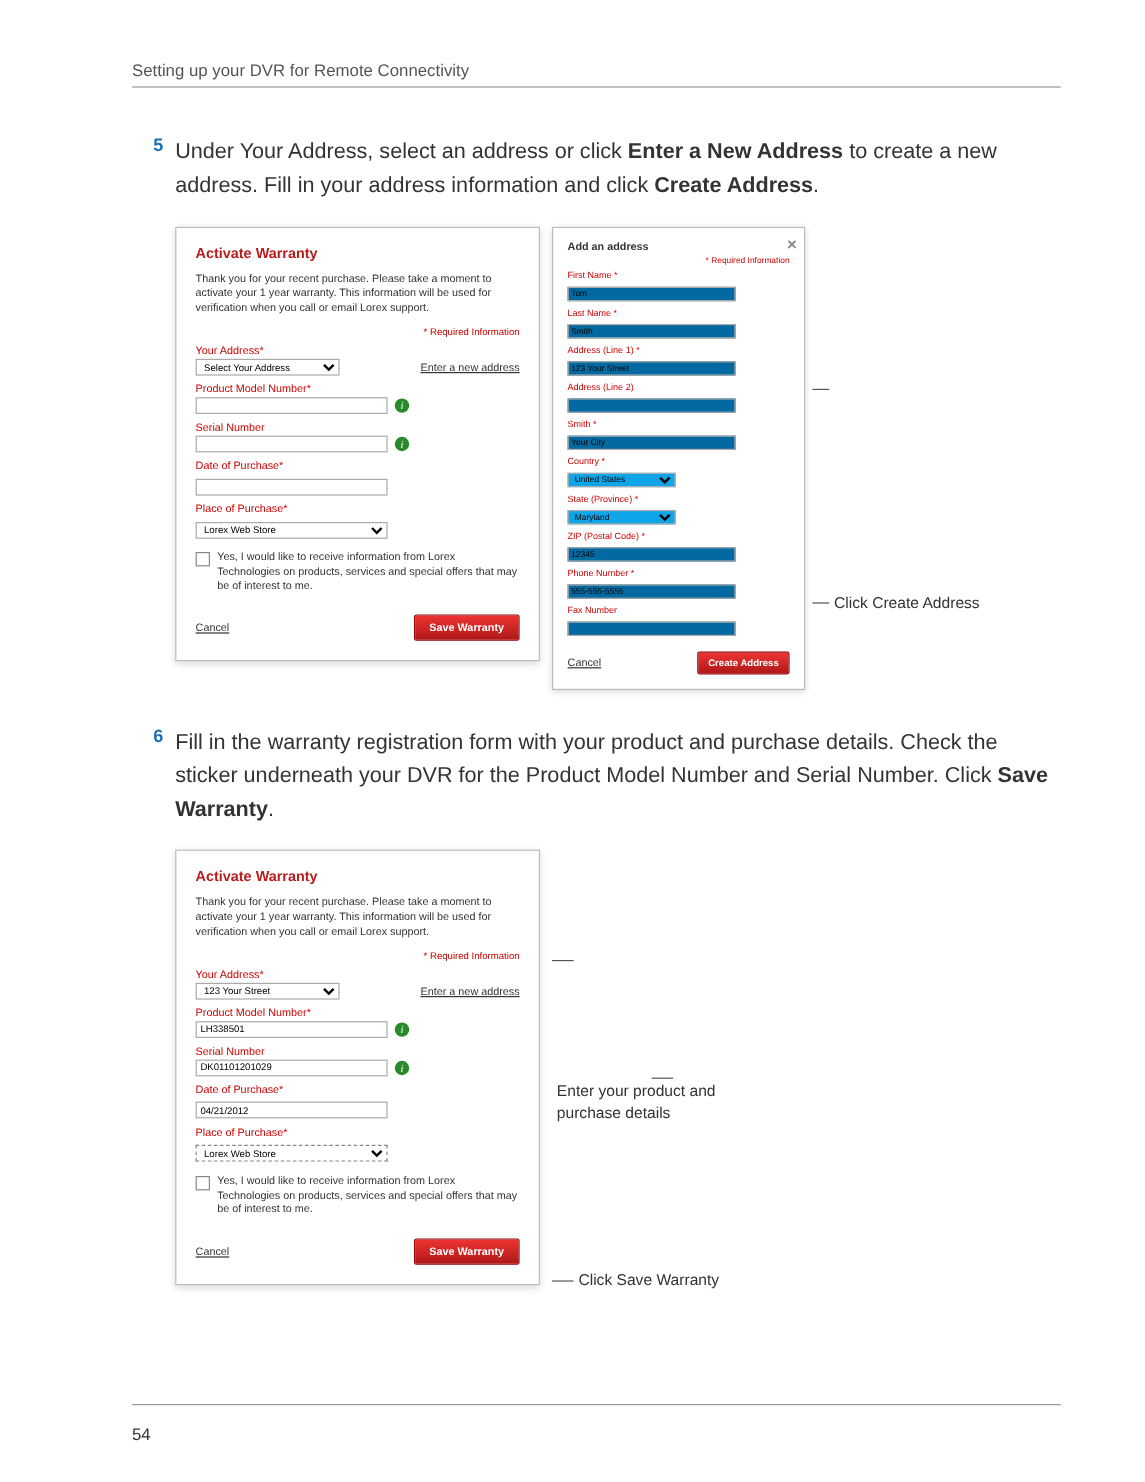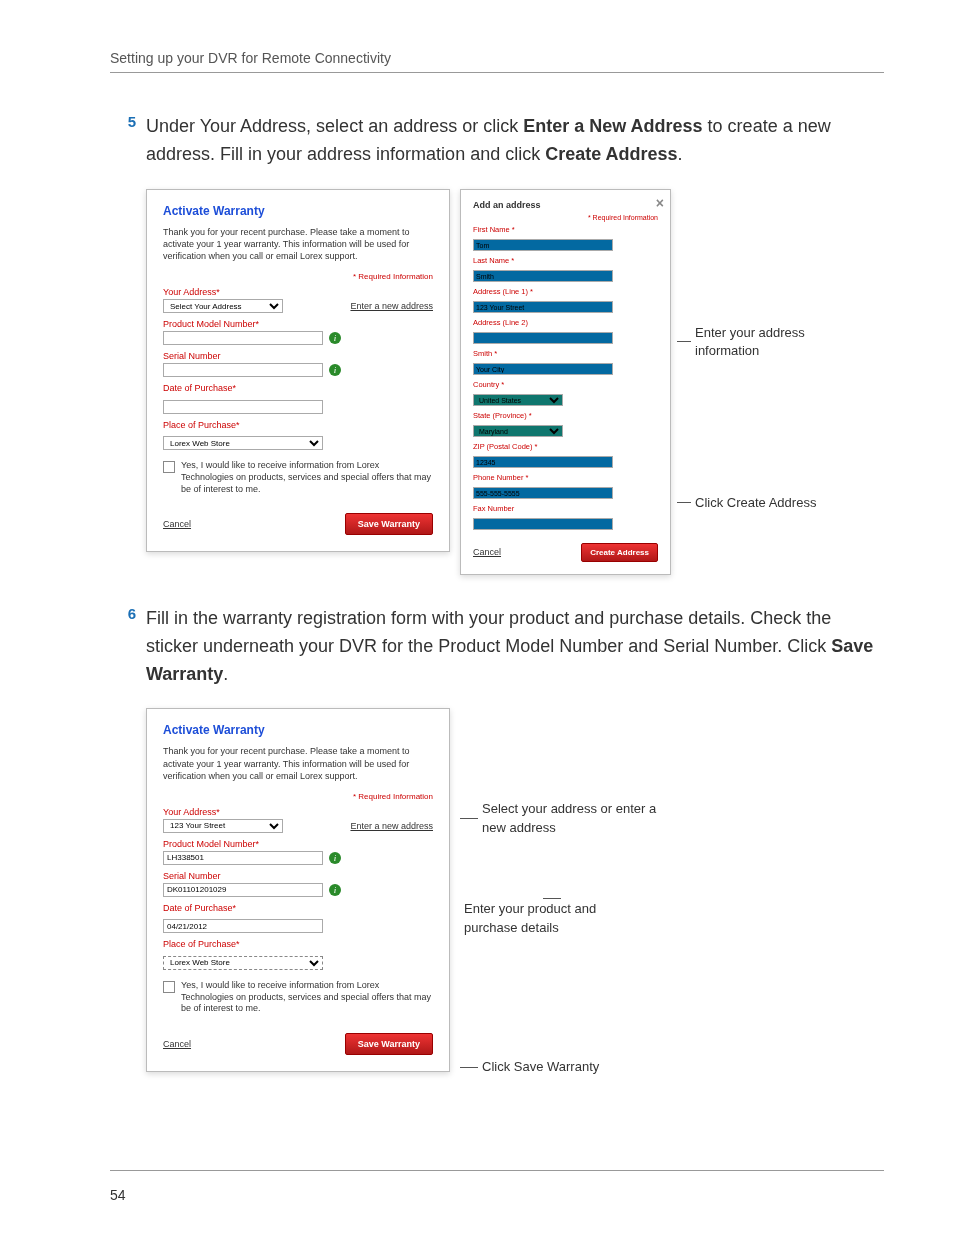--- a/index.html
+++ b/index.html
@@ -7,36 +7,36 @@
   .header-title{font-size:14px;color:#555;margin-bottom:6px;}
   .hr{border:none;border-top:1px solid #999;margin:0 0 40px 0;}
   .step{display:flex;margin-bottom:20px;}
   .stepnum{color:#1b6fb5;font-weight:bold;font-size:15px;width:26px;flex:0 0 26px;text-align:right;padding-right:10px;}
   .steptext{font-size:18px;line-height:1.55;flex:1;}
   .steptext b{font-weight:bold;}
   .fig-row{display:flex;align-items:flex-start;margin-left:36px;margin-bottom:30px;}
   .panel{background:#fff;border:1px solid #bbb;box-shadow:0 2px 6px rgba(0,0,0,.15);font-family:Arial,sans-serif;}
   .panel1{width:270px;padding:14px 16px 16px 16px;}
   .panel2{width:185px;padding:10px 12px 12px 12px;position:relative;margin-left:10px;}
-  .panel-hdr{font-weight:bold;font-size:12px;margin-bottom:8px;color:#1d4ed8;}
+  .panel-hdr{font-weight:bold;font-size:12px;margin-bottom:8px;color:#b91c1c;}
   .panel-sub{font-size:9px;color:#333;line-height:1.35;margin-bottom:10px;}
   .req{font-size:8px;color:#c00;text-align:right;margin-bottom:4px;}
   .lbl{font-size:9px;color:#c00;margin-top:6px;margin-bottom:2px;}
   .inp{width:160px;height:14px;border:1px solid #aaa;font-size:8px;padding:1px 3px;box-sizing:border-box;background:#fff;}
   .sel{width:120px;height:14px;border:1px solid #aaa;font-size:8px;padding:0 2px;box-sizing:border-box;background:#fff;}
   .linky{font-size:9px;color:#333;text-decoration:underline;}
   .info-icon{display:inline-block;width:12px;height:12px;border-radius:50%;background:#2a8a2a;color:#fff;font-size:9px;text-align:center;line-height:12px;font-style:italic;font-family:Georgia,serif;margin-left:6px;}
   .chk-row{display:flex;align-items:flex-start;margin-top:10px;font-size:9px;color:#333;line-height:1.3;}
   .chk-row .box{width:10px;height:10px;border:1px solid #888;margin-right:6px;flex:0 0 10px;margin-top:1px;}
   .btn-red{background:linear-gradient(#e33,#b01818);color:#fff;font-size:9px;font-weight:bold;border:1px solid #900;border-radius:2px;padding:5px 12px;display:inline-block;}
   .cancel{font-size:9px;color:#333;text-decoration:underline;}
   .closebox{position:absolute;top:6px;right:6px;color:#888;font-size:14px;font-weight:bold;line-height:1;}
   .small-lbl{font-size:7.5px;color:#c00;margin-top:4px;}
   .small-inp{width:140px;height:12px;border:1px solid #aaa;font-size:7px;padding:1px 2px;box-sizing:border-box;background:#0369a1;margin-top:1px;}
-  .small-sel{width:90px;height:12px;border:1px solid #aaa;font-size:7px;padding:0 1px;box-sizing:border-box;background:#0f766e;margin-top:1px;}
+  .small-sel{width:90px;height:12px;border:1px solid #aaa;font-size:7px;padding:0 1px;box-sizing:border-box;background:#0ea5e9;margin-top:1px;}
   .annot{font-size:13px;color:#333;line-height:1.4;}
   .leader{border-top:1px solid #555;height:1px;}
   .foot-hr{position:absolute;bottom:56px;left:110px;right:70px;border:none;border-top:1px solid #999;}
   .pagenum{position:absolute;bottom:32px;left:110px;font-size:14px;color:#333;}
   .row-inline{display:flex;align-items:center;justify-content:space-between;}
   .actions{display:flex;justify-content:space-between;align-items:center;margin-top:18px;}
 </style>
 </head>
 <body>
 
@@ -123,21 +123,20 @@
         <div class="actions" style="margin-top:12px;">
           <span class="cancel">Cancel</span>
           <span class="btn-red" style="font-size:8px;padding:4px 8px;">Create Address</span>
         </div>
       </div>
     </div>
 
     <div style="margin-left:6px;position:relative;height:340px;">
       <div style="position:absolute;top:135px;display:flex;align-items:center;">
         <div class="leader" style="width:14px;"></div>
-        <div class="annot" style="width:150px;margin-left:4px;">Enter your address information</div>
       </div>
       <div style="position:absolute;top:305px;display:flex;align-items:center;">
         <div class="leader" style="width:14px;"></div>
         <div class="annot" style="width:160px;margin-left:4px;">Click Create Address</div>
       </div>
     </div>
   </div>
 
   <div class="step">
     <div class="stepnum">6</div>
@@ -183,21 +182,20 @@
 
       <div class="actions">
         <span class="cancel">Cancel</span>
         <span class="btn-red">Save Warranty</span>
       </div>
     </div>
 
     <div style="margin-left:10px;position:relative;height:370px;">
       <div style="position:absolute;top:92px;display:flex;align-items:center;">
         <div class="leader" style="width:18px;"></div>
-        <div class="annot" style="width:180px;margin-left:4px;">Select your address or enter a new address</div>
       </div>
       <div style="position:absolute;top:190px;display:flex;align-items:center;flex-direction:column;">
         <div class="leader" style="width:18px;"></div>
         <div class="annot" style="width:180px;margin-left:4px;">Enter your product and purchase details</div>
       </div>
       <div style="position:absolute;top:350px;display:flex;align-items:center;">
         <div class="leader" style="width:18px;"></div>
         <div class="annot" style="width:180px;margin-left:4px;">Click Save Warranty</div>
       </div>
     </div>

